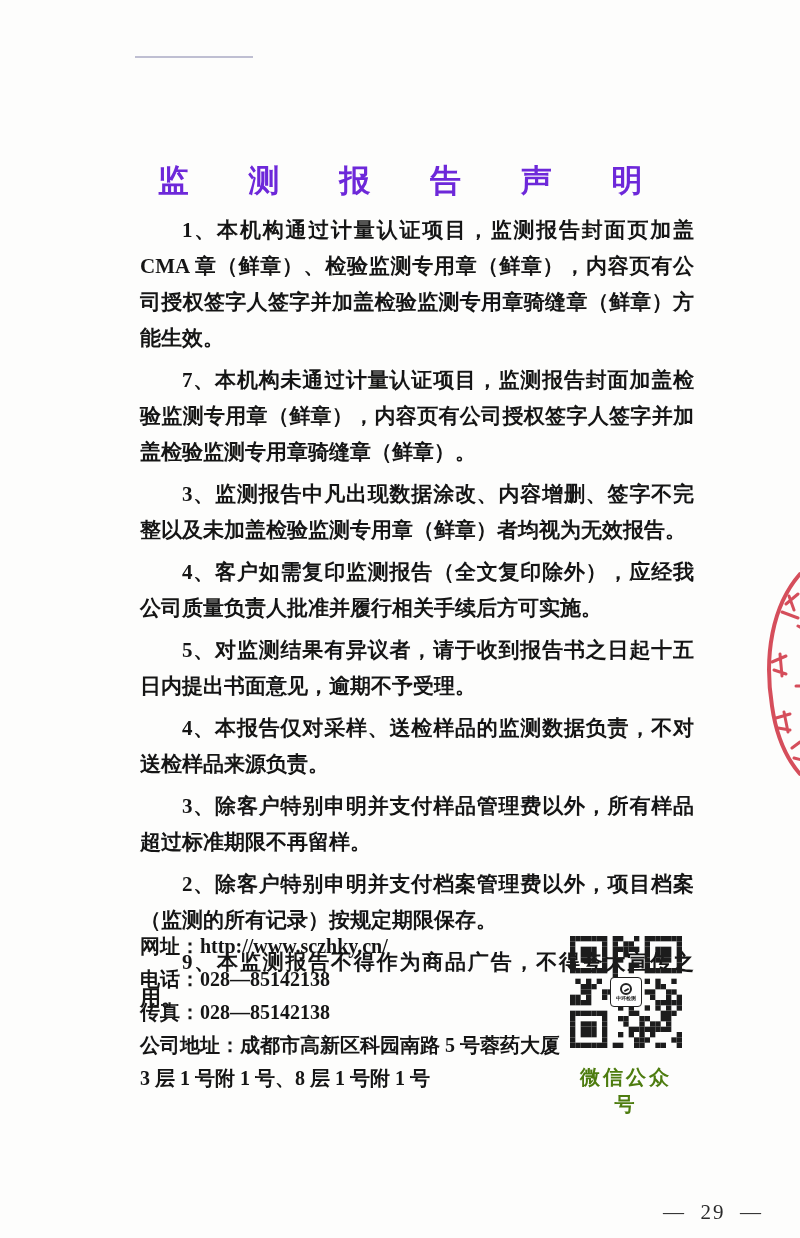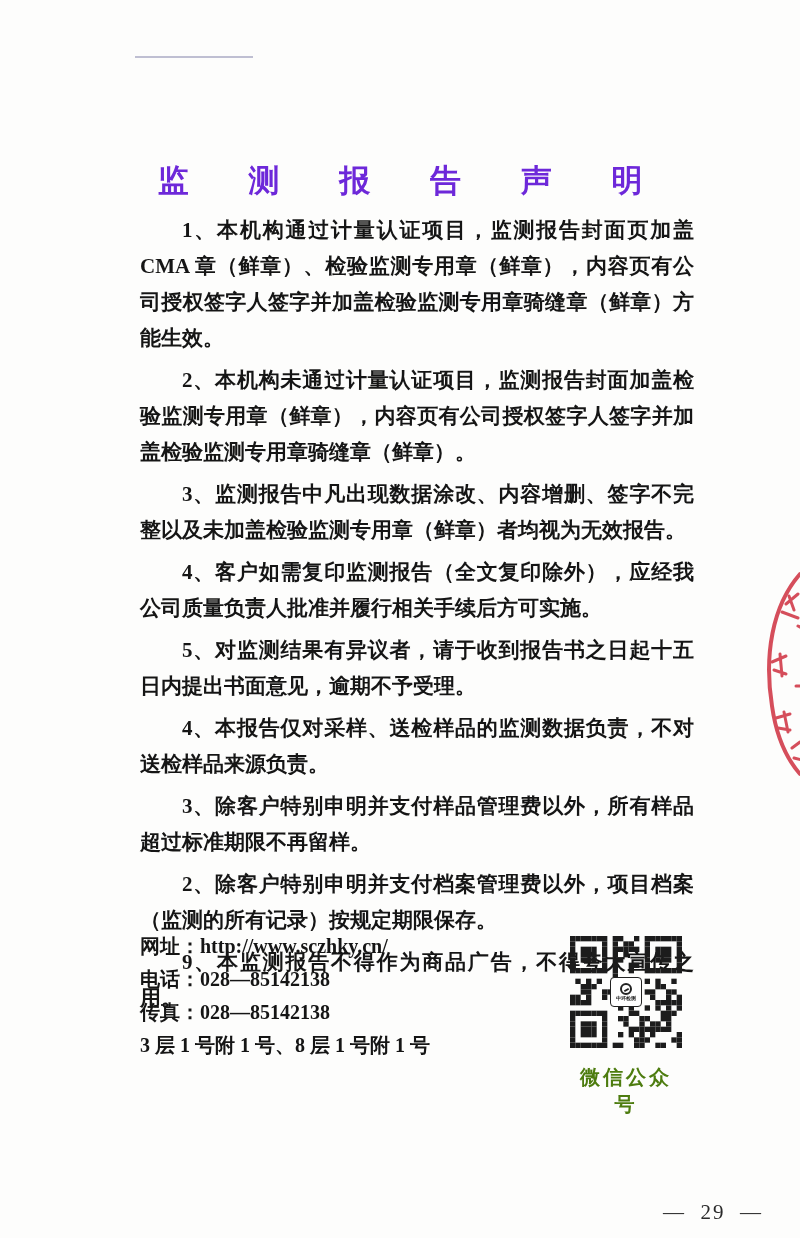--- a/index.html
+++ b/index.html
@@ -87,34 +87,35 @@
 <body>
 
 <div class="doc">
 
   <div class="top-rule"></div>
 
   <h1 class="title">监 测 报 告 声 明</h1>
 
   <div class="body-text">
     <p>1、本机构通过计量认证项目，监测报告封面页加盖 CMA 章（鲜章）、检验监测专用章（鲜章），内容页有公司授权签字人签字并加盖检验监测专用章骑缝章（鲜章）方能生效。</p>
-    <p>2、本机构未通过计量认证项目，监测报告封面加盖检验监测专用章（鲜章），内容页有公司授权签字人签字并加盖检验监测专用章骑缝章（鲜章）。</p>
+    <p>7、本机构未通过计量认证项目，监测报告封面加盖检验监测专用章（鲜章），内容页有公司授权签字人签字并加盖检验监测专用章骑缝章（鲜章）。</p>
     <p>3、监测报告中凡出现数据涂改、内容增删、签字不完整以及未加盖检验监测专用章（鲜章）者均视为无效报告。</p>
     <p>4、客户如需复印监测报告（全文复印除外），应经我公司质量负责人批准并履行相关手续后方可实施。</p>
     <p>5、对监测结果有异议者，请于收到报告书之日起十五日内提出书面意见，逾期不予受理。</p>
     <p>4、本报告仅对采样、送检样品的监测数据负责，不对送检样品来源负责。</p>
     <p>3、除客户特别申明并支付样品管理费以外，所有样品超过标准期限不再留样。</p>
     <p>2、除客户特别申明并支付档案管理费以外，项目档案（监测的所有记录）按规定期限保存。</p>
     <p>9、本监测报告不得作为商品广告，不得夸大宣传之用。</p>
   </div>
 
   <div class="contact">
     <div>网址：http://www.sczhky.cn/</div>
     <div>电话：028—85142138</div>
     <div>传真：028—85142138</div>
+    <div>公司地址：成都市高新区科园南路 5 号蓉药大厦</div>
     <div>3 层 1 号附 1 号、8 层 1 号附 1 号</div>
   </div>
 
   <div class="qr-block">
     <div class="qr-frame">
       <svg id="qr-svg" viewBox="0 0 105 105" xmlns="http://www.w3.org/2000/svg">
           <rect x="0" y="0" width="5" height="5" fill="#1c1c1c"></rect>
           <rect x="5" y="0" width="5" height="5" fill="#1c1c1c"></rect>
           <rect x="10" y="0" width="5" height="5" fill="#1c1c1c"></rect>
           <rect x="15" y="0" width="5" height="5" fill="#1c1c1c"></rect>

